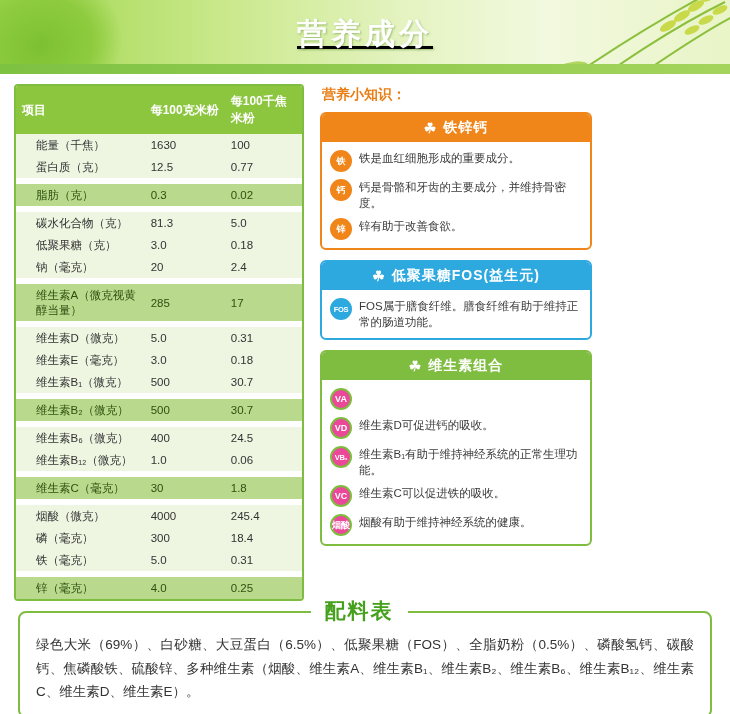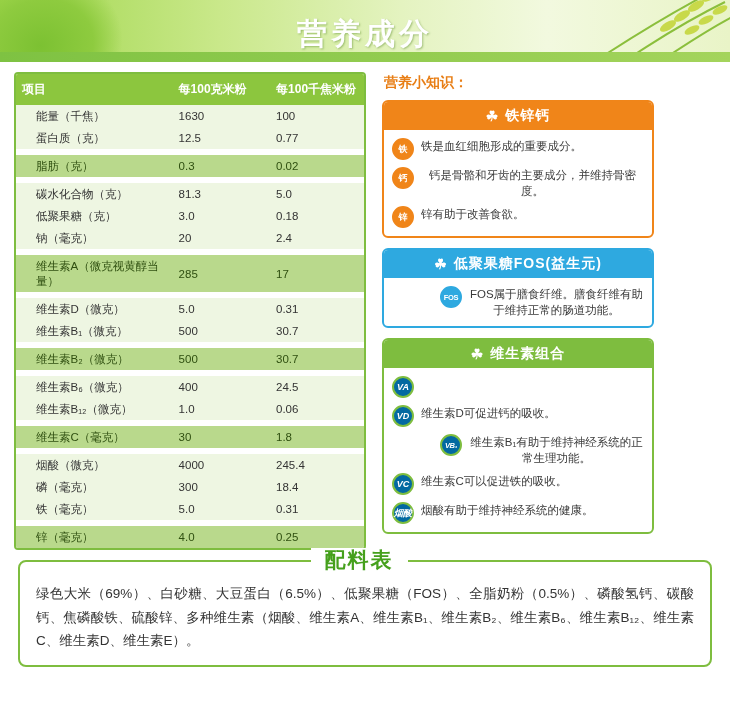--- a/index.html
+++ b/index.html
@@ -9,23 +9,24 @@
     height: 714px;
     font-family: "Liberation Sans", sans-serif;
     background: #ffffff;
     position: relative;
     overflow: hidden;
   }
 
   
   .header {
     position: relative;
-    height: 52px;
+    height: 64px;
     background: linear-gradient(to right, #9fd64a 0%, #c9e88a 30%, #e4f3c0 55%, #f2f9df 75%, #e9f4c7 100%);
     overflow: hidden;
+    text-decoration: underline;
   }
   .header-left-leaf {
     position: absolute;
     left: -20px; top: -30px;
     width: 140px; height: 120px;
     background: radial-gradient(ellipse at 40% 60%, #7cc132 0%, #8ecb3f 45%, rgba(160,210,90,0) 70%);
     transform: rotate(-18deg);
   }
   .header-right-wheat {
     position: absolute;
@@ -52,21 +53,21 @@
     position: relative;
     padding: 10px 14px 0 14px;
   }
   .cols {
     display: flex;
     gap: 16px;
   }
 
   
   .table-wrap {
-    width: 352px;
+    width: 290px;
     border: 2px solid #7ebd3f;
     border-radius: 4px;
     overflow: hidden;
     background: #ffffff;
   }
   table.nutri {
     width: 100%;
     border-collapse: collapse;
     font-size: 11px;
     color: #333;
@@ -135,37 +136,36 @@
     background: #fff;
     color: #fff;
     font-size: 9px;
     font-weight: bold;
     display: flex;
     align-items: center;
     justify-content: center;
     margin-right: 7px;
     margin-top: 1px;
   }
-  .badge.wide { font-size: 7.5px; letter-spacing: -0.3px; margin-left: 48px; }
+  .badge.wide { font-size: 7.5px; letter-spacing: -0.3px; }
   .row-text {
     font-size: 11.5px;
     color: #3a3a3a;
     line-height: 1.35;
     padding-top: 2px;
-    text-align: center;
   }
   .orange { border-color: #f08519; }
   .orange .ptitle { background: #f08519; }
   .orange .badge { background: #f08519; border-color: #f08519; }
   .blue { border-color: #2ea9e0; }
   .blue .ptitle { background: #2ea9e0; }
   .blue .badge { background: #2ea9e0; border-color: #2ea9e0; }
   .green { border-color: #7ebd3f; }
   .green .ptitle { background: #7ebd3f; }
-  .green .badge { background: #0369a1; border-color: #7ebd3f; font-style: italic; }
+  .green .badge { background: #ec4899; border-color: #7ebd3f; }
 
   
   .ingredients {
     margin: 10px 4px 0 4px;
     border: 2px solid #7ebd3f;
     border-radius: 8px;
     position: relative;
     padding: 20px 16px 12px 16px;
   }
   .ing-title {
@@ -277,20 +277,25 @@
             </tr>
             <tr class="spacer">
               <td colspan="3"></td>
             </tr>
             <tr class="light">
               <td class="name">维生素D（微克）</td>
               <td class="v1">5.0</td>
               <td class="v2">0.31</td>
             </tr>
             <tr class="light">
+              <td class="name">维生素E（毫克）</td>
+              <td class="v1">3.0</td>
+              <td class="v2">0.18</td>
+            </tr>
+            <tr class="light">
               <td class="name">维生素B₁（微克）</td>
               <td class="v1">500</td>
               <td class="v2">30.7</td>
             </tr>
             <tr class="spacer">
               <td colspan="3"></td>
             </tr>
             <tr class="dark">
               <td class="name">维生素B₂（微克）</td>
               <td class="v1">500</td>

